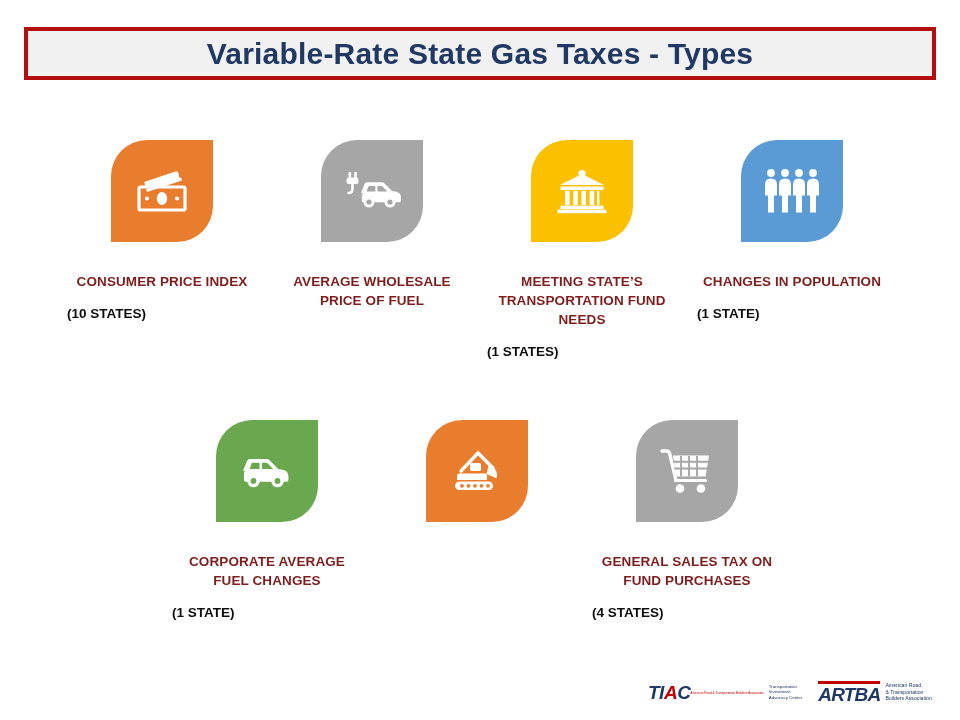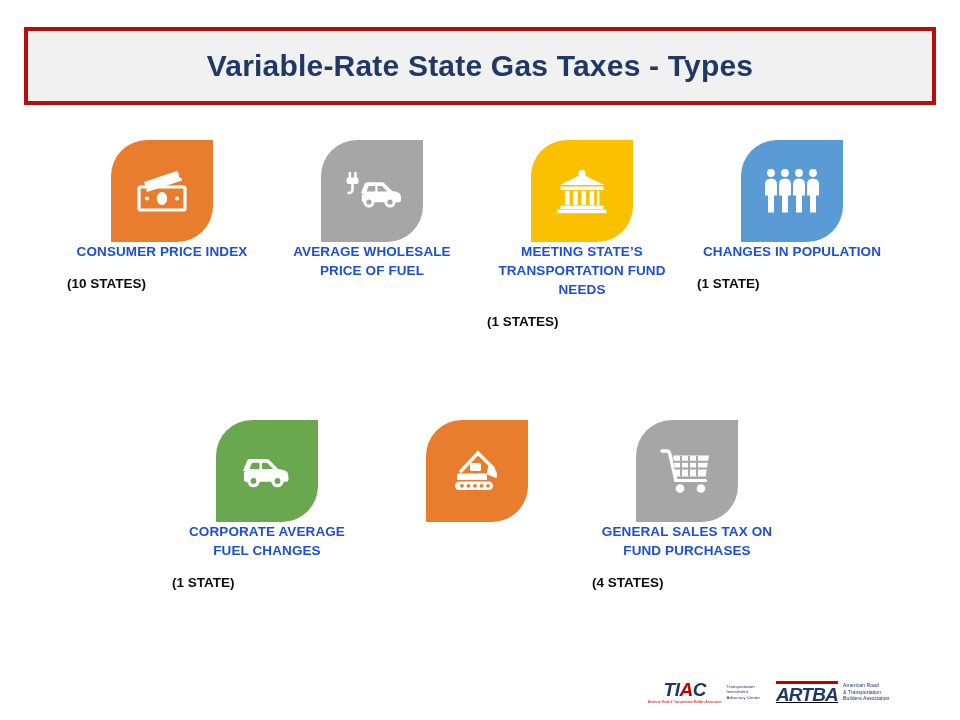--- a/index.html
+++ b/index.html
@@ -14,21 +14,21 @@
     overflow: hidden;
     position: relative;
   }
 
   
   .title-banner {
     position: absolute;
     left: 24px;
     top: 27px;
     width: 912px;
-    height: 78px;
+    height: 53px;
     box-sizing: border-box;
     background: #f1f1f1;
     border: 4px solid #b50e0e;
     display: flex;
     align-items: center;
     justify-content: center;
   }
   .title-text {
     font-family: "Liberation Sans", sans-serif;
     font-size: 30px;
@@ -62,24 +62,25 @@
     border-top-right-radius: 0;
     border-bottom-left-radius: 0;
     display: flex;
     align-items: center;
     justify-content: center;
     flex: none;
   }
   .tile svg { display: block; }
 
   .card-label {
+    margin-top: 30px;
     font-family: "Liberation Sans", sans-serif;
     font-size: 13.5px;
     font-weight: bold;
-    color: #1d4ed8;
+    color: #7f1d1d;
     text-align: center;
     line-height: 1.42;
     letter-spacing: 0.1px;
     width: 190px;
   }
   .card-count {
     margin-top: 13px;
     font-family: "Liberation Sans", sans-serif;
     font-size: 13.5px;
     font-weight: bold;
@@ -100,21 +101,21 @@
     align-items: center;
     gap: 16px;
   }
   .logo-block {
     display: flex;
     align-items: center;
     gap: 5px;
   }
   .logo-tiac-mark {
     display: flex;
-    flex-direction: column;
+    flex-direction: row;
     align-items: center;
   }
   .logo-tiac-word {
     font-family: "Liberation Sans", sans-serif;
     font-weight: bold;
     font-style: italic;
     font-size: 19px;
     line-height: 19px;
     color: #1f3864;
     letter-spacing: -0.5px;
@@ -133,21 +134,20 @@
     font-family: "Liberation Sans", sans-serif;
     font-size: 4.4px;
     line-height: 5.6px;
     color: #1f3864;
     white-space: nowrap;
   }
   .logo-artba-mark {
     display: flex;
     flex-direction: column;
     align-items: flex-start;
-    text-decoration: underline;
   }
   .logo-artba-bar {
     width: 62px;
     height: 3px;
     background: #c00000;
     margin-bottom: 1px;
   }
   .logo-artba-word {
     font-family: "Liberation Sans", sans-serif;
     font-weight: bold;

